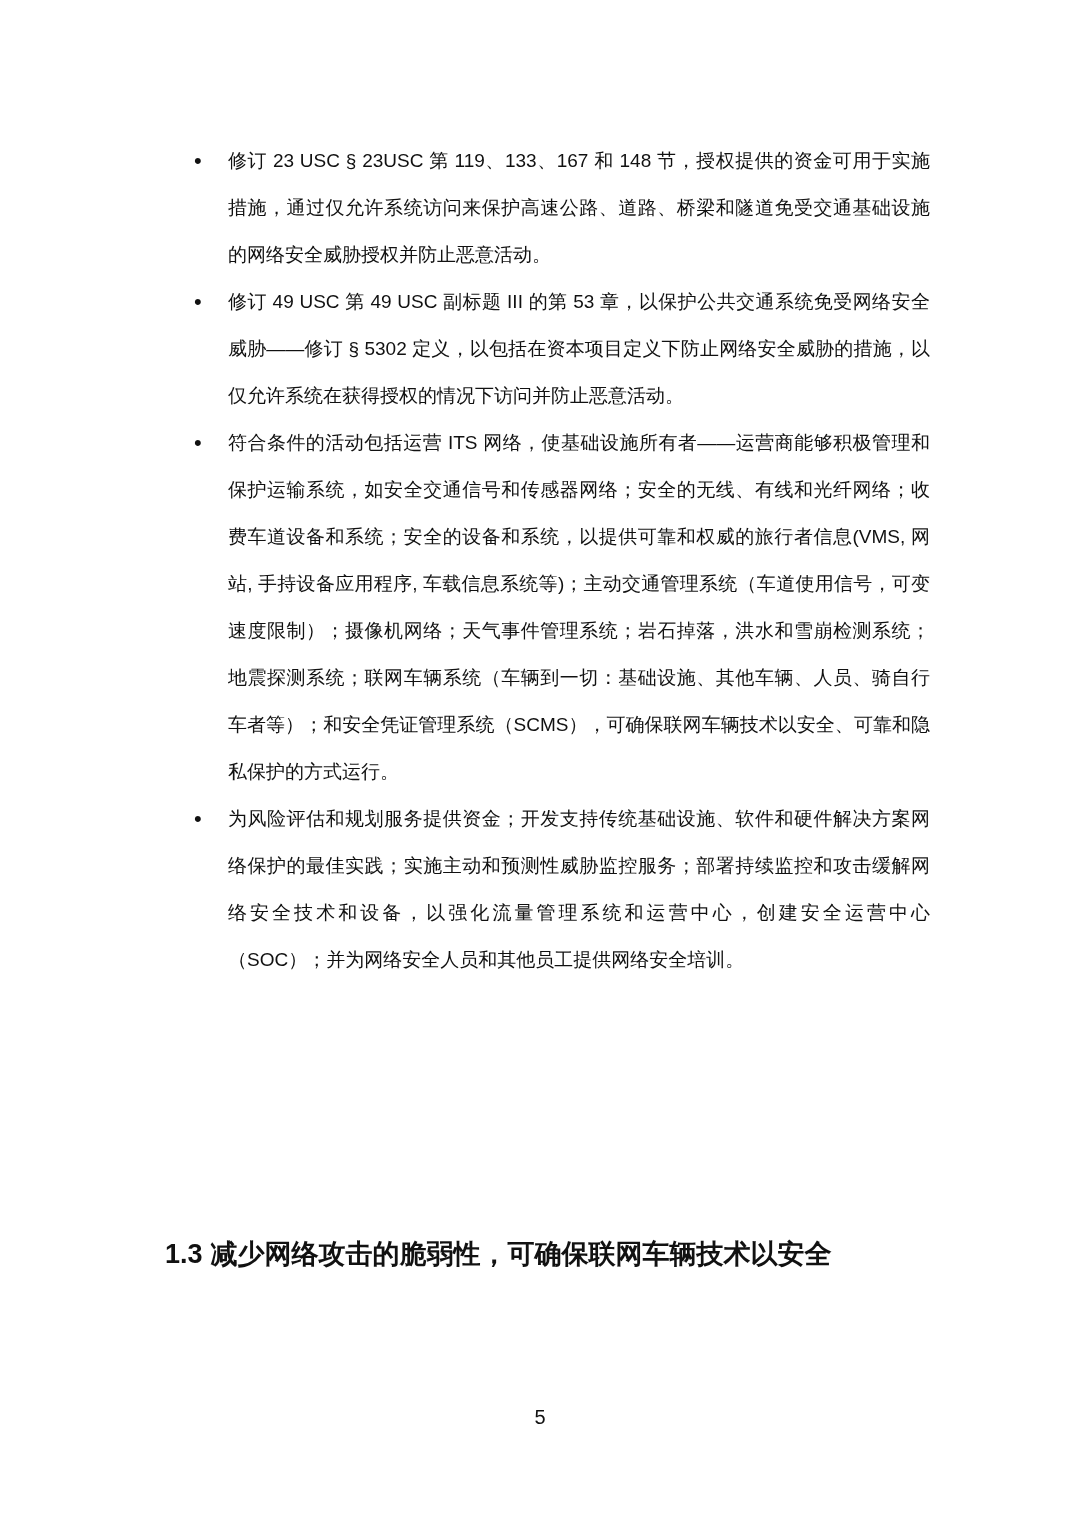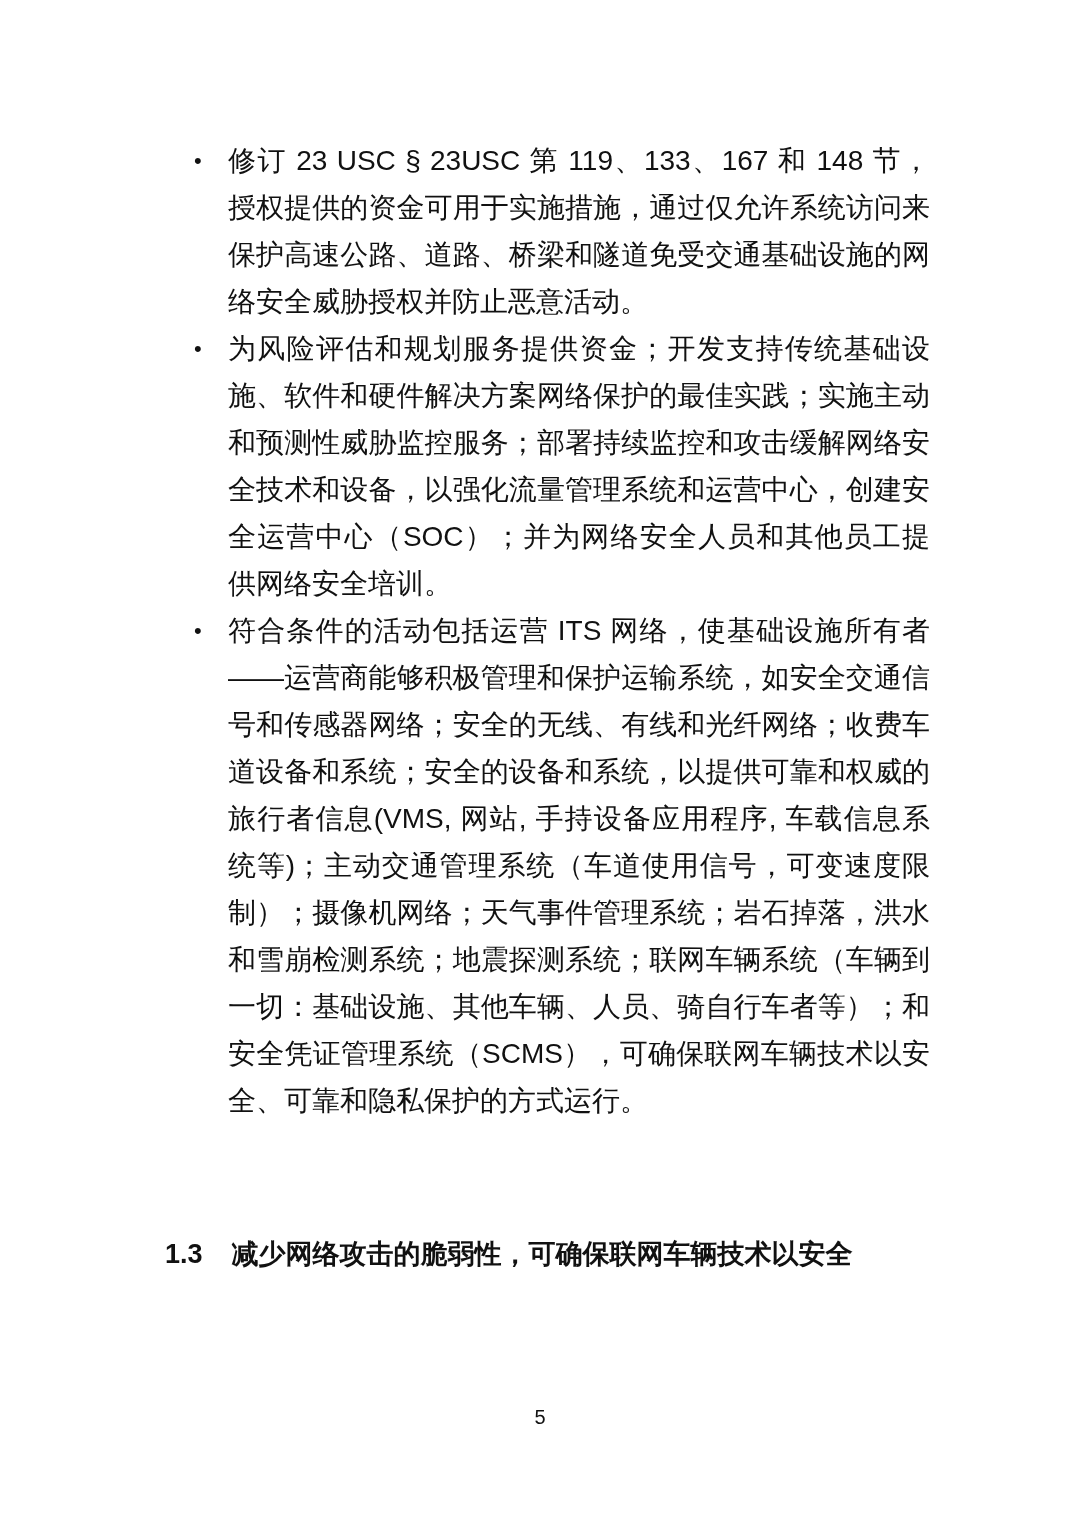--- a/index.html
+++ b/index.html
@@ -20,21 +20,21 @@
     position: absolute;
     top: 137px;
     left: 228px;
     width: 702px;
     margin: 0;
     padding: 0;
     list-style: none;
   }
   .bullet-list li {
     position: relative;
-    font-size: 28px;
+    font-size: 19px;
     line-height: 47px;
     text-align: justify;
     text-justify: inter-ideograph;
   }
   .bullet-list li::before {
     content: "\2022";
     position: absolute;
     left: -34px;
     top: 0;
     font-size: 22px;
@@ -45,41 +45,42 @@
     position: absolute;
     left: 165px;
     top: 1236px;
     margin: 0;
     font-size: 27px;
     font-weight: bold;
     color: #111111;
     white-space: nowrap;
   }
   .section-heading .heading-number {
-    margin-right: 29px;
+    margin-right: 8px;
   }
   .page-number {
     position: absolute;
     top: 1406px;
     left: 0;
     width: 100%;
     text-align: center;
     font-size: 20px;
     color: #111111;
   }
 </style>
 </head>
 <body>
 
 <div class="page">
 
   <ul class="bullet-list">
     <li>修订 23 USC § 23USC 第 119、133、167 和 148 节，授权提供的资金可用于实施措施，通过仅允许系统访问来保护高速公路、道路、桥梁和隧道免受交通基础设施的网络安全威胁授权并防止恶意活动。</li>
+    <li>修订 49 USC 第 49 USC 副标题 III 的第 53 章，以保护公共交通系统免受网络安全威胁——修订 § 5302 定义，以包括在资本项目定义下防止网络安全威胁的措施，以仅允许系统在获得授权的情况下访问并防止恶意活动。</li>
+    <li>符合条件的活动包括运营 ITS 网络，使基础设施所有者——运营商能够积极管理和保护运输系统，如安全交通信号和传感器网络；安全的无线、有线和光纤网络；收费车道设备和系统；安全的设备和系统，以提供可靠和权威的旅行者信息(VMS, 网站, 手持设备应用程序, 车载信息系统等)；主动交通管理系统（车道使用信号，可变速度限制）；摄像机网络；天气事件管理系统；岩石掉落，洪水和雪崩检测系统；地震探测系统；联网车辆系统（车辆到一切：基础设施、其他车辆、人员、骑自行车者等）；和安全凭证管理系统（SCMS），可确保联网车辆技术以安全、可靠和隐私保护的方式运行。</li>
     <li>为风险评估和规划服务提供资金；开发支持传统基础设施、软件和硬件解决方案网络保护的最佳实践；实施主动和预测性威胁监控服务；部署持续监控和攻击缓解网络安全技术和设备，以强化流量管理系统和运营中心，创建安全运营中心（SOC）；并为网络安全人员和其他员工提供网络安全培训。</li>
-    <li>符合条件的活动包括运营 ITS 网络，使基础设施所有者——运营商能够积极管理和保护运输系统，如安全交通信号和传感器网络；安全的无线、有线和光纤网络；收费车道设备和系统；安全的设备和系统，以提供可靠和权威的旅行者信息(VMS, 网站, 手持设备应用程序, 车载信息系统等)；主动交通管理系统（车道使用信号，可变速度限制）；摄像机网络；天气事件管理系统；岩石掉落，洪水和雪崩检测系统；地震探测系统；联网车辆系统（车辆到一切：基础设施、其他车辆、人员、骑自行车者等）；和安全凭证管理系统（SCMS），可确保联网车辆技术以安全、可靠和隐私保护的方式运行。</li>
   </ul>
 
   <h2 class="section-heading">
     <span class="heading-number">1.3</span><span>减少网络攻击的脆弱性，可确保联网车辆技术以安全</span>
   </h2>
 
   <div class="page-number">5</div>
 
 </div>
 

